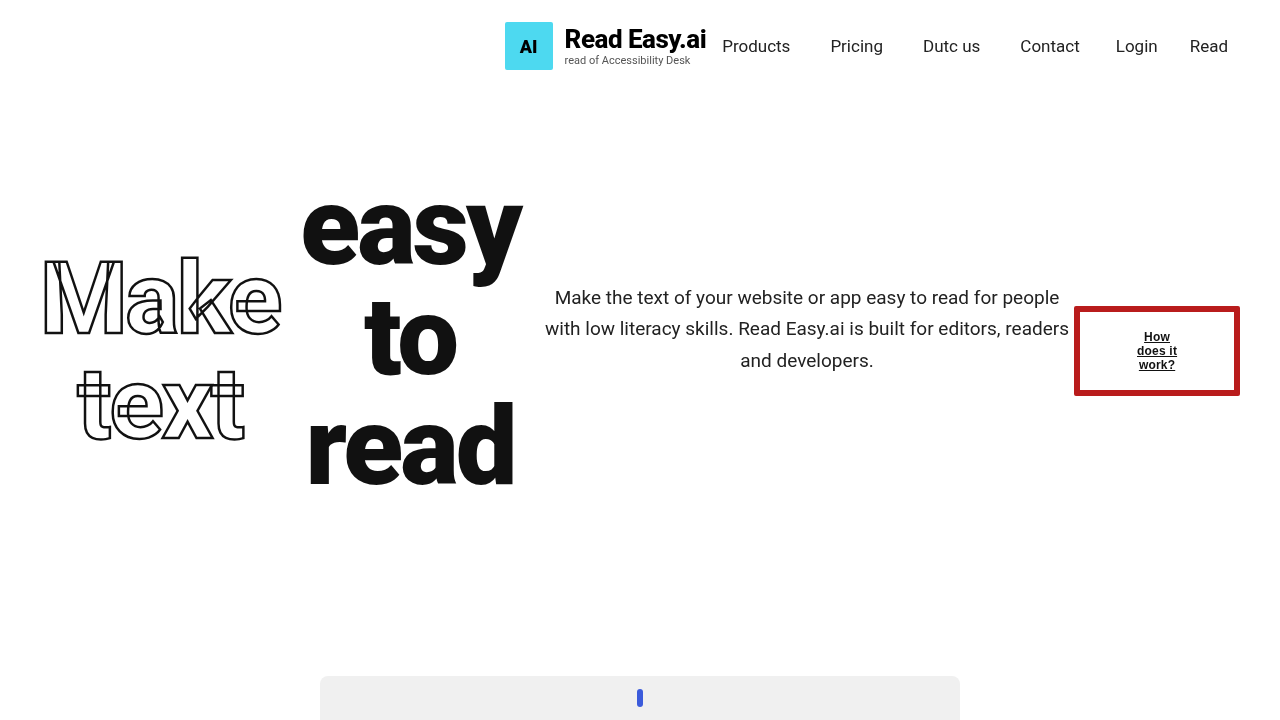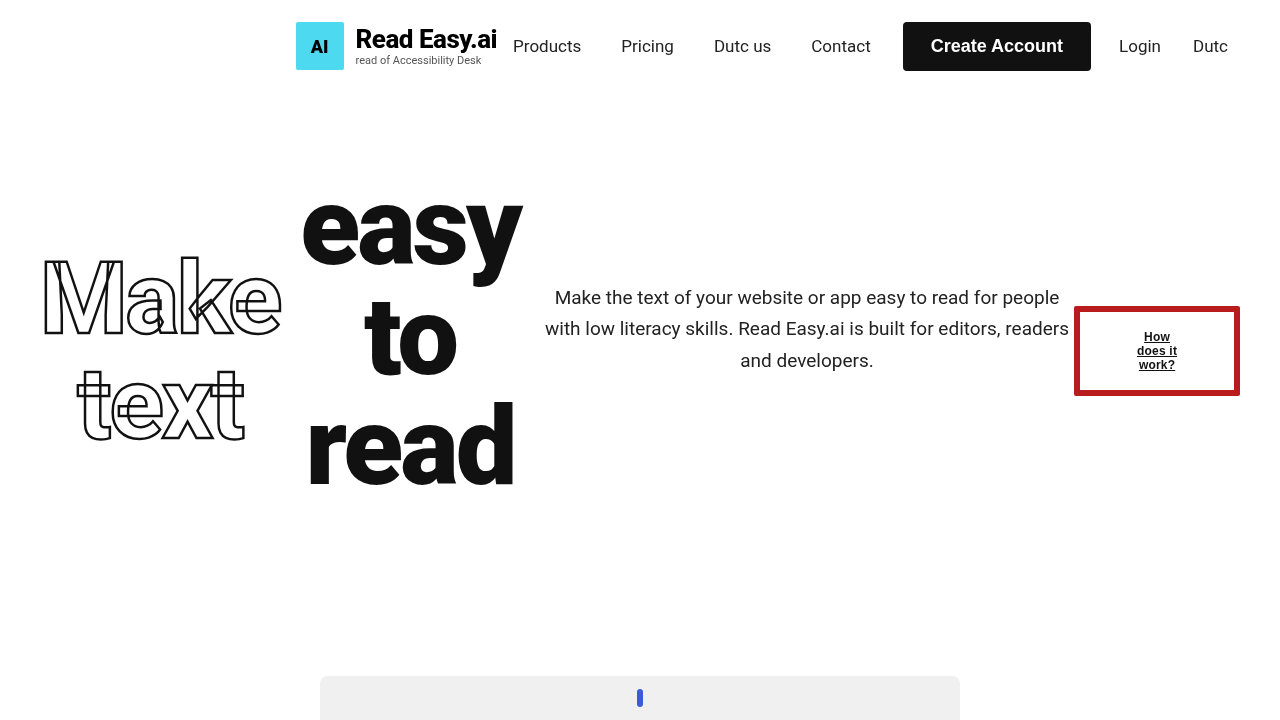--- a/index.html
+++ b/index.html
@@ -202,23 +202,22 @@
         <span class="logo-title">Read Easy.ai</span>
         <span class="logo-subtitle">read of Accessibility Desk</span>
       </div>
     </a>
 
     <nav>
       <a class="nav-link" href="#">Products</a>
       <a class="nav-link" href="#">Pricing</a>
       <a class="nav-link" href="#">Dutc us</a>
       <a class="nav-link" href="#">Contact</a>
-      <button class="nav-create-btn">Create Account</button>
       <a class="nav-login" href="#">Login</a>
-      <a class="nav-lang" href="#">Dutc</a>
+      <a class="nav-lang" href="#">Read</a>
     </nav>
   </header>
 
   <main class="hero">
     <div class="hero-heading-outline">Make text</div>
     <div class="hero-heading-solid">easy to read</div>
     <p class="hero-subtext">Make the text of your website or app easy to read for people with low literacy skills. Read Easy.ai is built for editors, readers and developers.</p>
     <button class="hero-cta-btn">How does it work?</button>
   </main>
 

